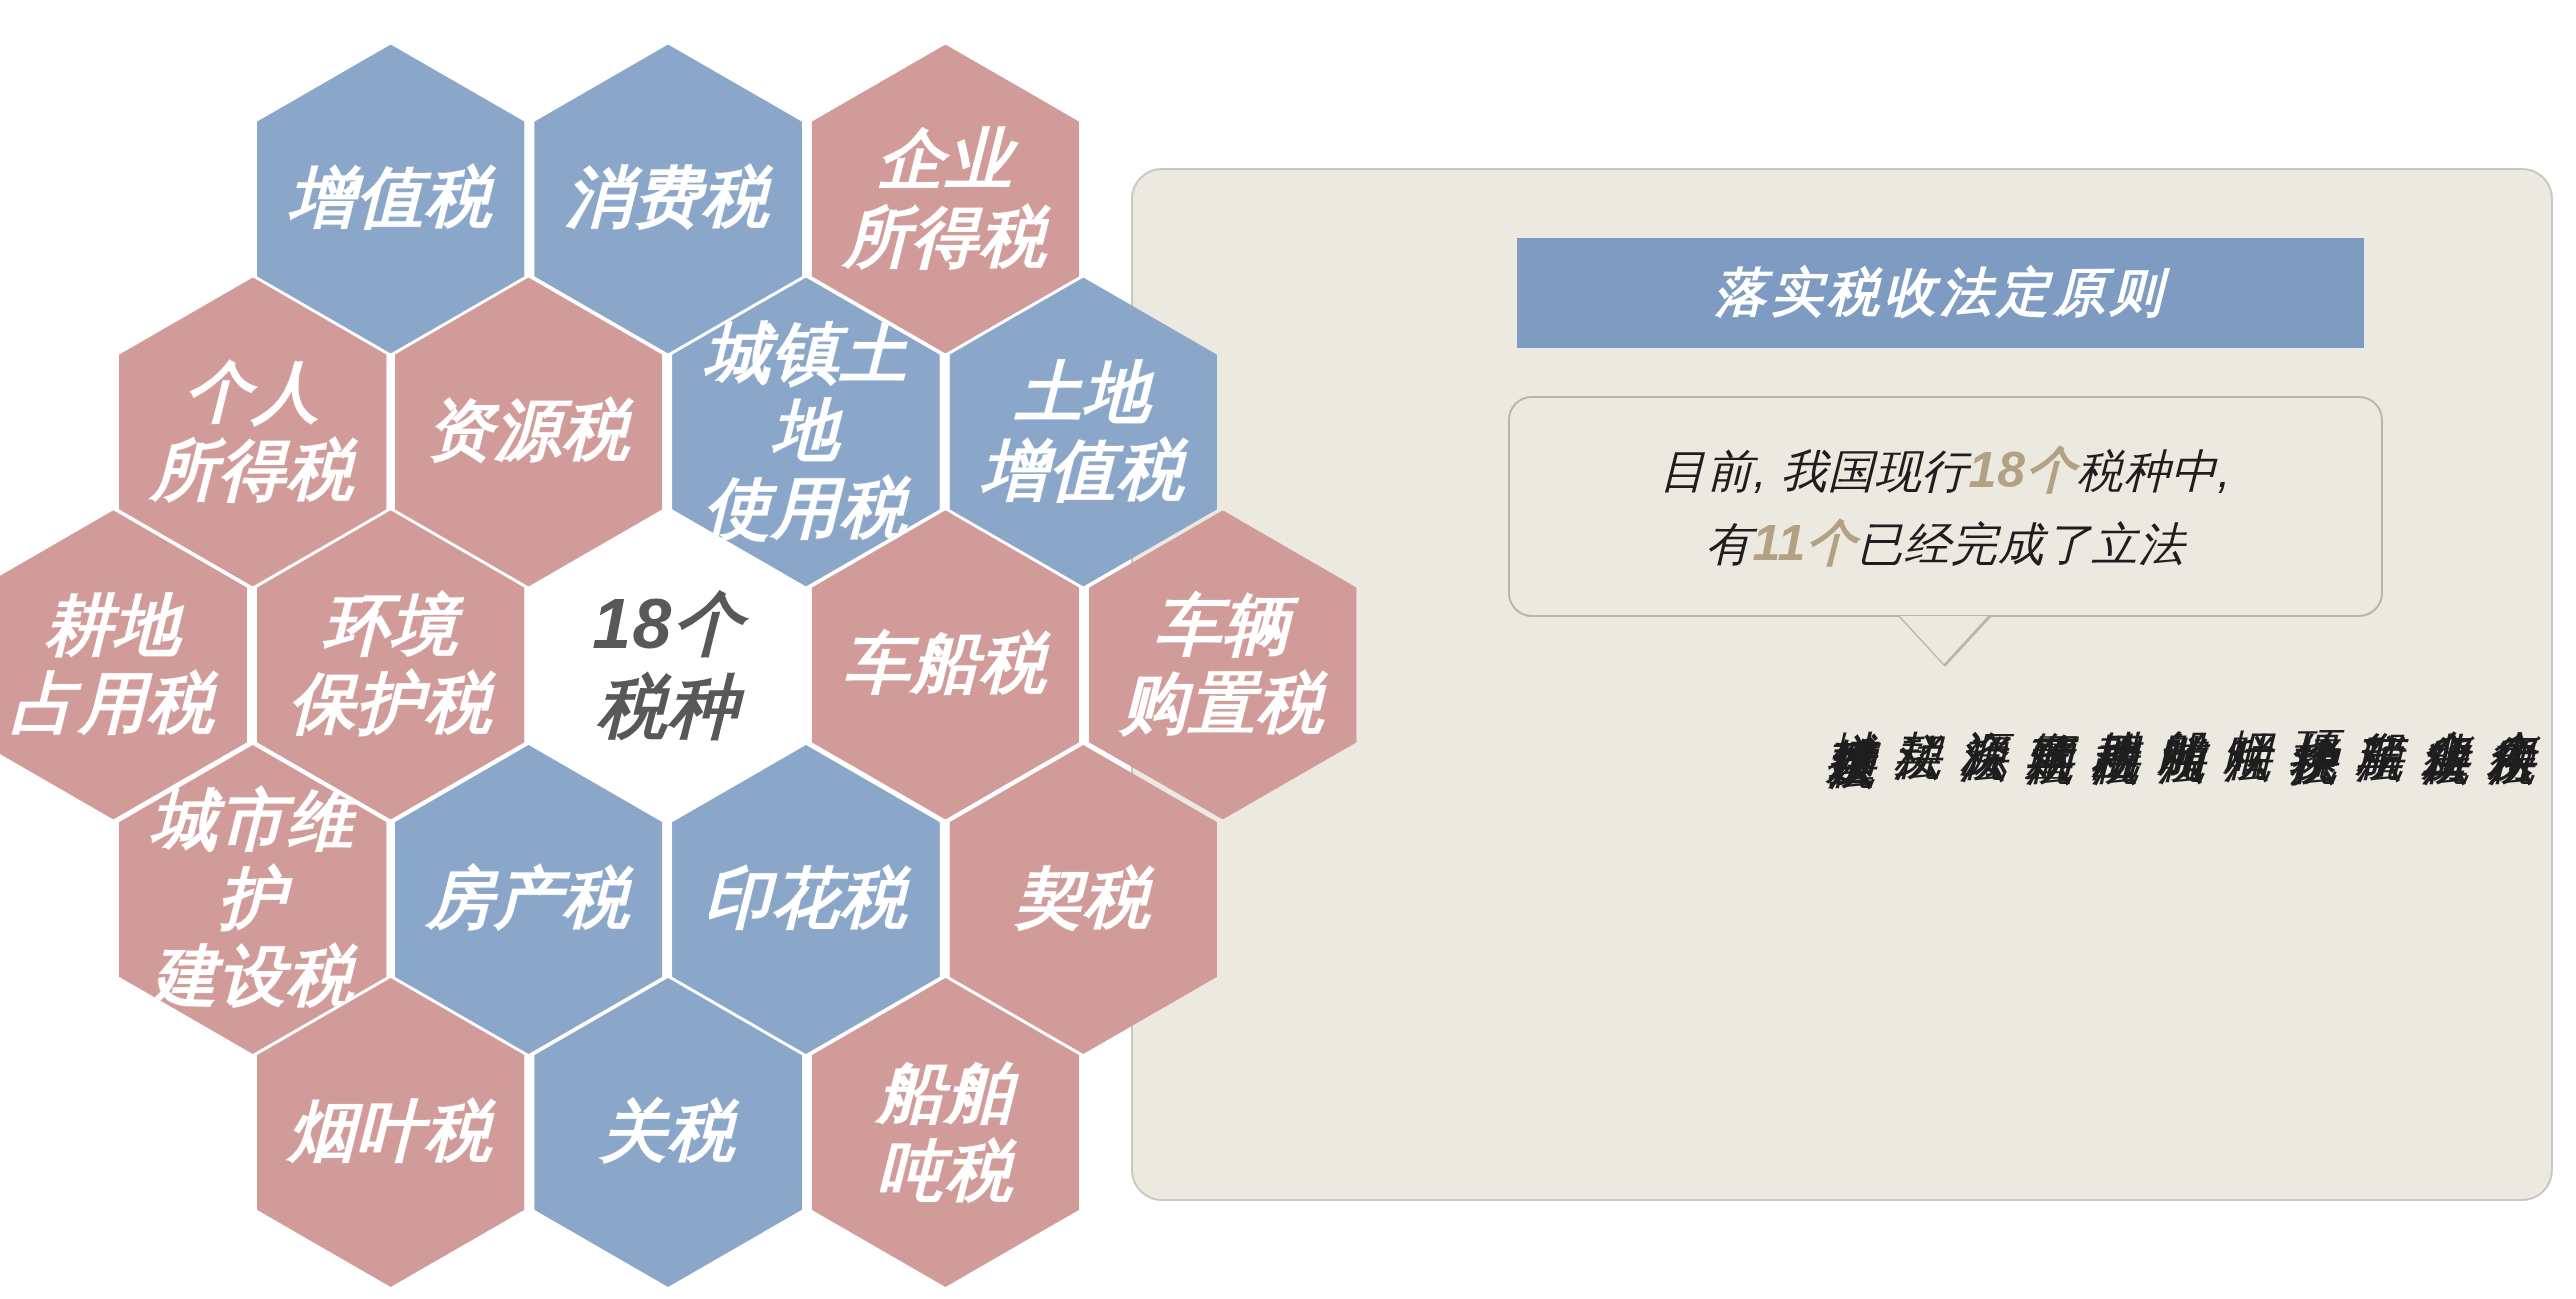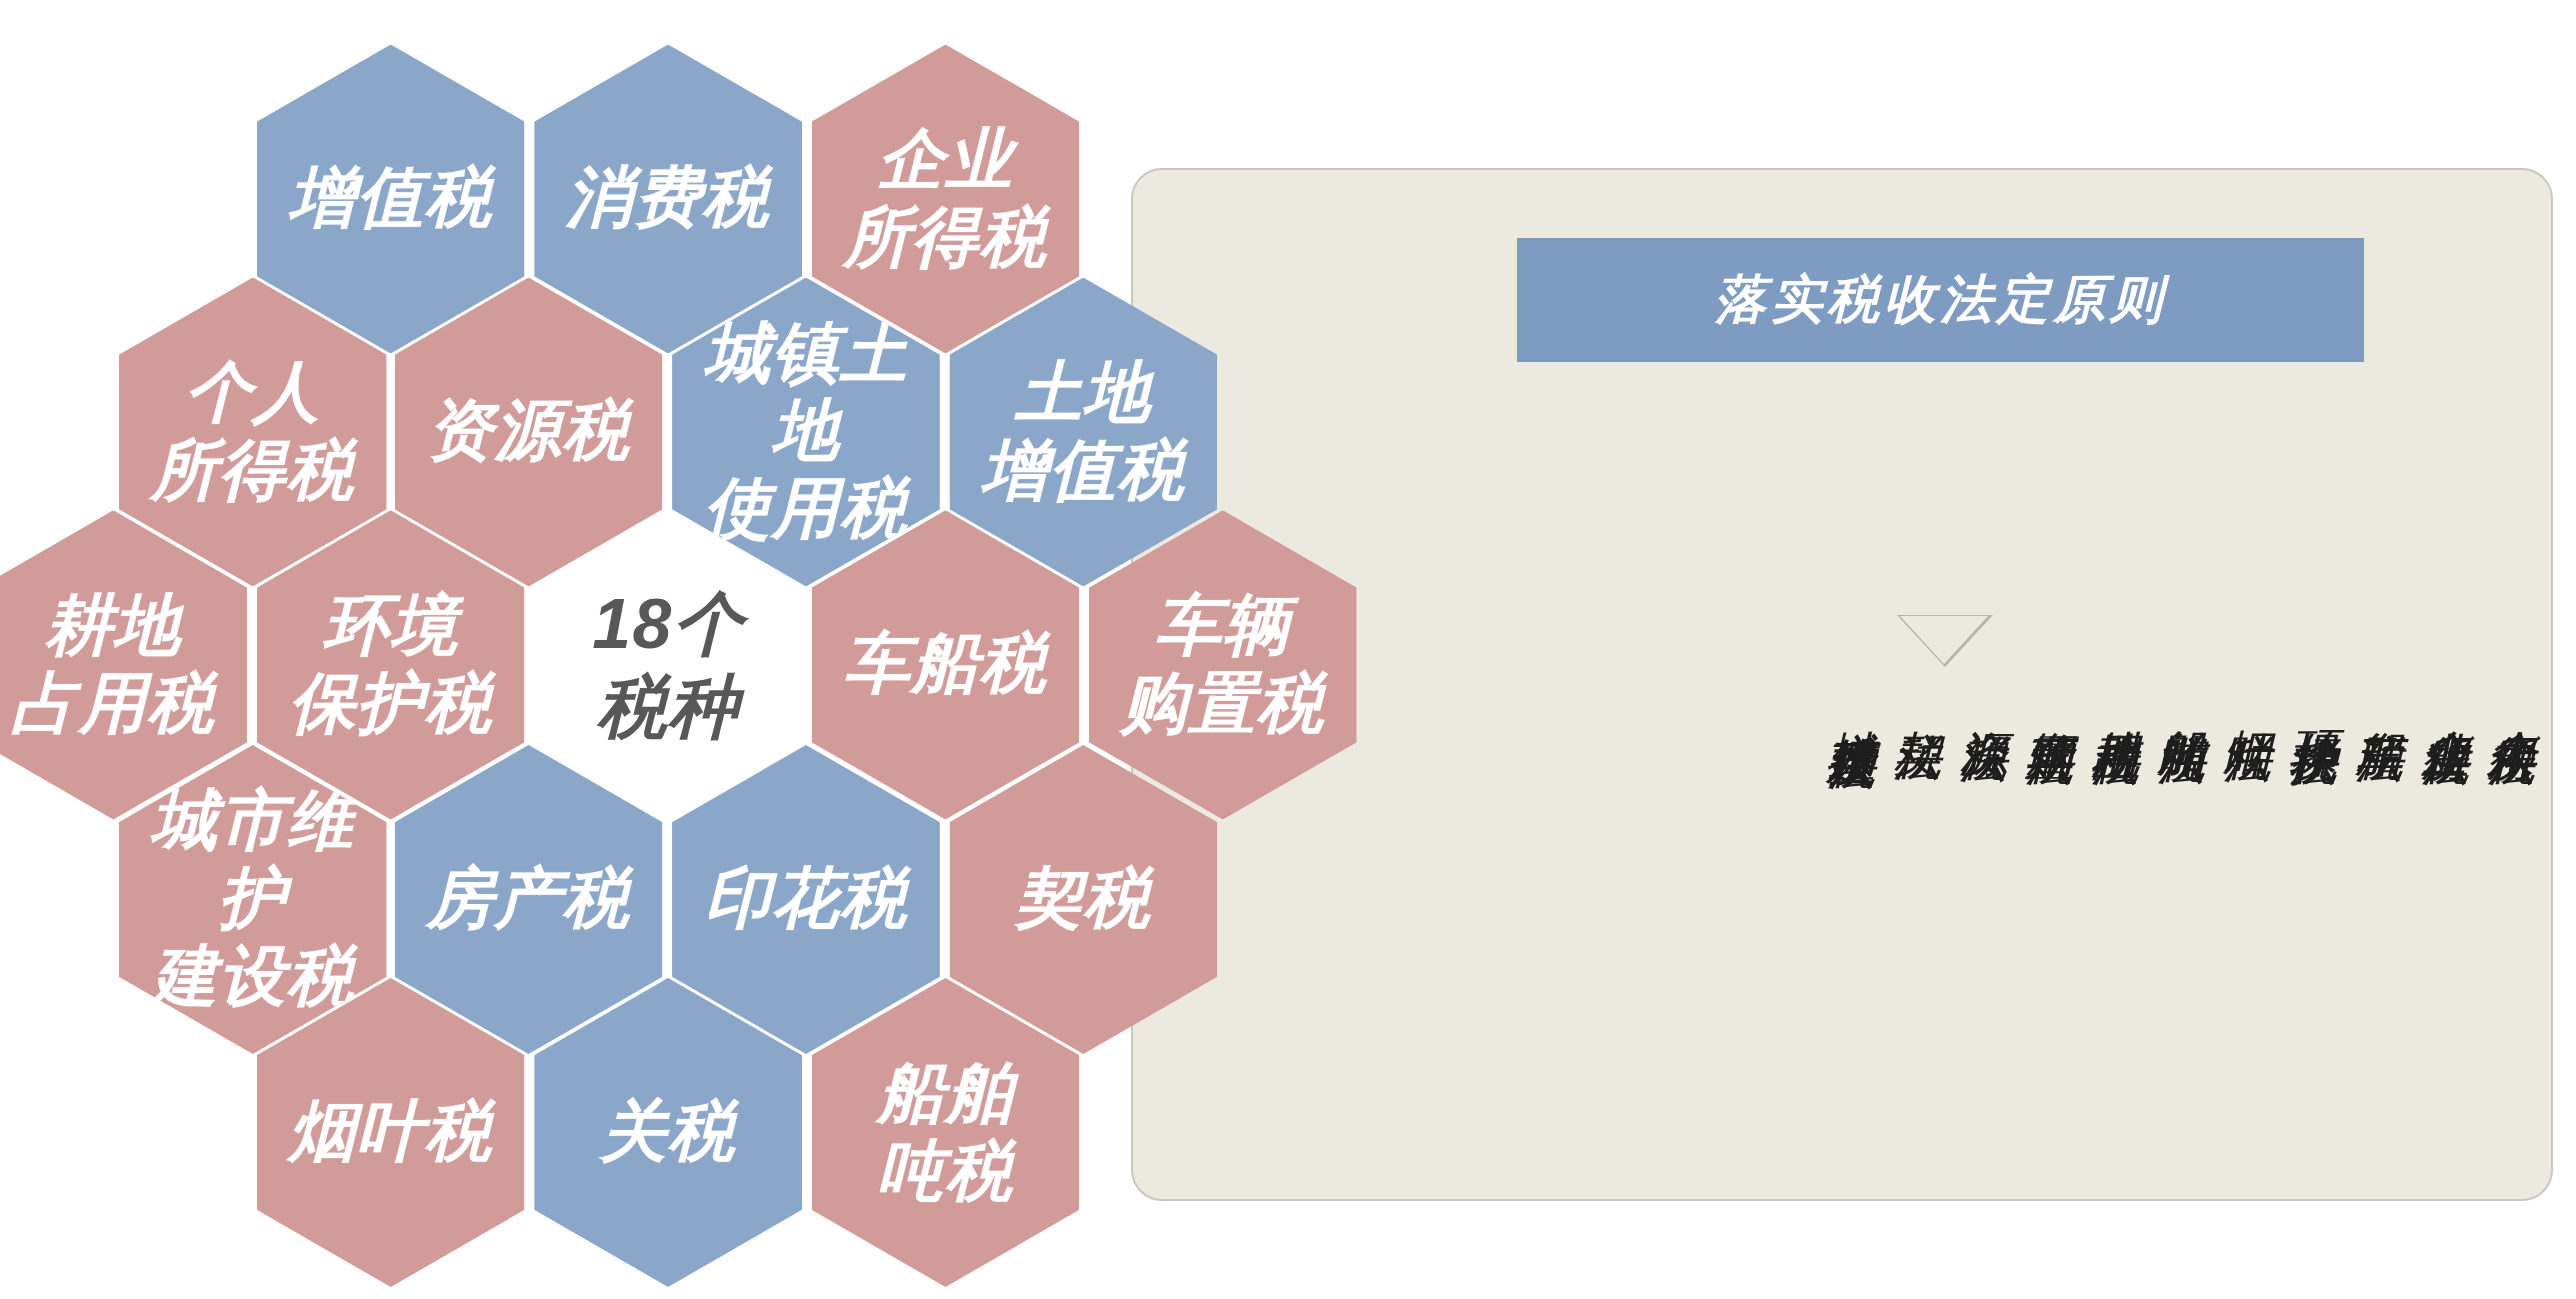--- a/index.html
+++ b/index.html
@@ -42,21 +42,21 @@
   }
   .hex.blue{ background:#8aa6c8; }
   .hex.red { background:#d09b99; }
   .hex.white{ background:#ffffff; }
   .hex.white .lbl{ color:#585858; font-size:44px; }
 
   
   #panel-title{
     position:absolute;
     left:1517px; top:238px;
-    width:847px; height:124px;
+    width:847px; height:110px;
     background:#7e9cc2;
     display:flex; align-items:center; justify-content:center;
     z-index:4;
   }
   #panel-title .t{
     color:#ffffff;
     font-size:52px;
     font-weight:bold;
     letter-spacing:4.6px;
   }
@@ -203,20 +203,28 @@
     <div class="hex red" style="left:512px;top:617px;width:169px;height:195px;">
       <span class="lbl">船舶
 吨税</span>
       </div>
   </div>
 
   <div id="panel-title">
     <span class="t">落实税收法定原则</span>
   </div>
 
+  <div id="callout">
+    <div class="line">
+      <span>目前, 我国现行</span><span class="hl">18个</span><span>税种中,</span>
+    </div>
+    <div class="line">
+      <span>有</span><span class="hl">11个</span><span>已经完成了立法</span>
+    </div>
+  </div>
   <div id="callout-tip-border"></div>
   <div id="callout-tip"></div>
 
   <div id="law-list">
     <div class="law">个人所得税法</div>
     <div class="law">企业所得税法</div>
     <div class="law">车船税法</div>
     <div class="law">环境保护税法</div>
     <div class="law">烟叶税法</div>
     <div class="law">船舶吨税法</div>

